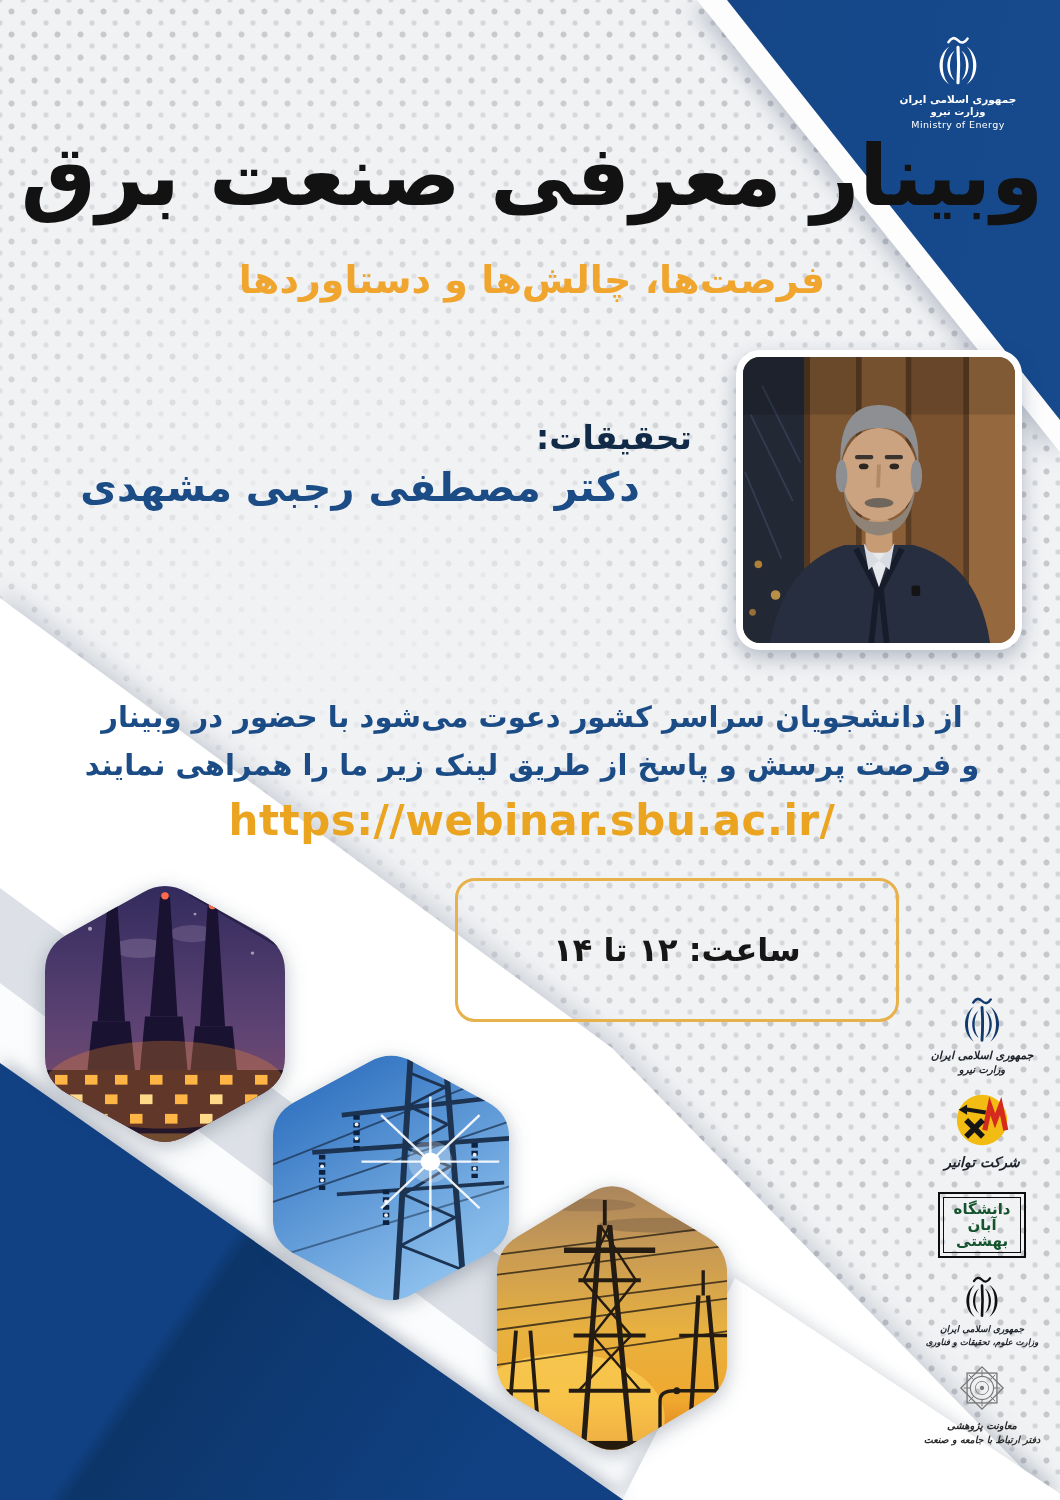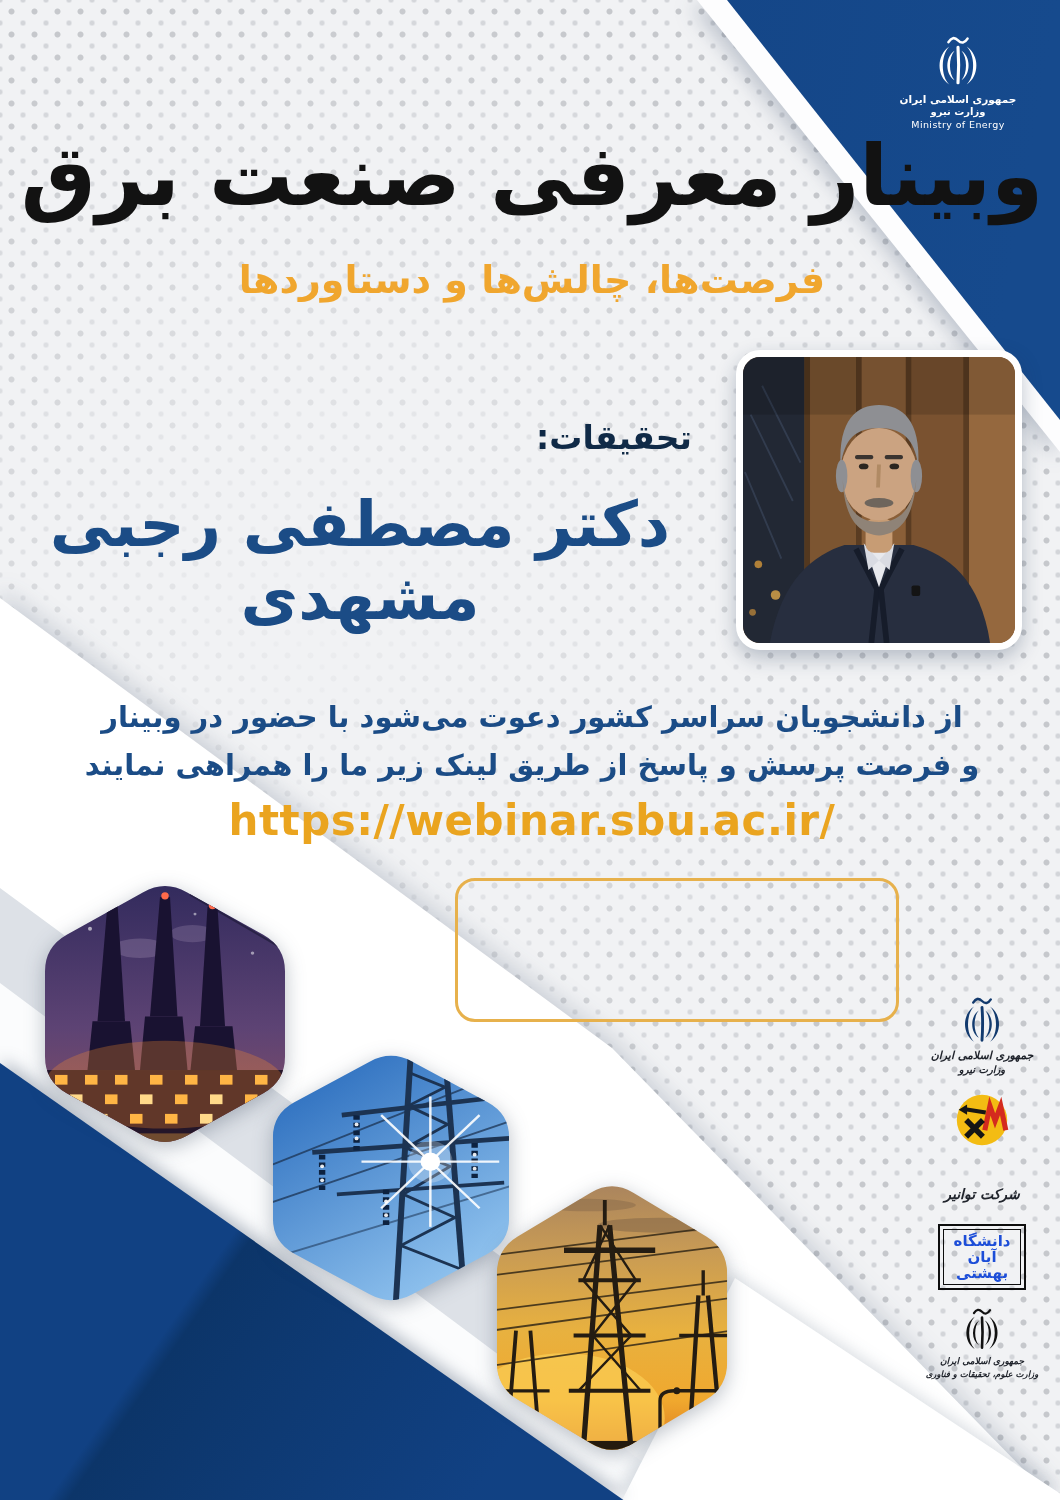--- a/index.html
+++ b/index.html
@@ -48,22 +48,22 @@
   .moe-badge .l2{font-size:10px;font-weight:bold;margin-top:1px;}
   .moe-badge .l3{font-size:9.5px;margin-top:2px;letter-spacing:.4px;}
 
   
   .title{position:absolute;top:128px;left:0;width:1064px;text-align:center;z-index:10;
     font-size:84px;font-weight:bold;color:var(--title-black,#121212);direction:rtl;line-height:1.15;}
   .subtitle{position:absolute;top:258px;left:0;width:1064px;text-align:center;z-index:10;
     font-size:38px;font-weight:bold;color:var(--accent-gold,#f0a62e);direction:rtl;}
 
   .speaker-label{position:absolute;top:418px;right:368px;z-index:10;font-size:33px;font-weight:bold;color:#102a47;direction:rtl;}
-  .speaker-name{position:absolute;top:488px;left:40px;width:640px;text-align:center;z-index:10;
-    font-size:63px;font-weight:bold;color:var(--text-navy,#1b4c86);direction:rtl;}
+  .speaker-name{position:absolute;top:464px;left:40px;width:640px;text-align:center;z-index:10;
+    font-size:40px;font-weight:bold;color:var(--text-navy,#1b4c86);direction:rtl;}
   .speaker-role{position:absolute;top:548px;left:40px;width:640px;text-align:center;z-index:10;
     font-size:31px;font-weight:bold;color:var(--text-navy,#1b4c86);direction:rtl;}
 
   .speaker-photo{position:absolute;left:736px;top:350px;width:286px;height:300px;z-index:11;
     background:#fff;border-radius:24px;padding:7px;box-shadow:0 8px 20px rgba(30,50,80,.28);}
   .speaker-photo svg{width:100%;height:100%;border-radius:17px;display:block;}
 
   .invite{position:absolute;left:0;width:1064px;text-align:center;z-index:10;
     font-size:29px;font-weight:bold;color:var(--text-navy,#1b4c86);direction:rtl;}
   .invite.l1{top:700px;}
@@ -83,27 +83,27 @@
   .hex2{left:268px;top:1050px;}
   .hex3{left:492px;top:1180px;}
 
   
   .logos{position:absolute;left:918px;top:995px;width:128px;z-index:10;display:flex;flex-direction:column;align-items:center;text-align:center;direction:rtl;}
   .logos .cap{color:#20242c;line-height:1.25;}
   .logo-block{display:flex;flex-direction:column;align-items:center;}
   .moe2 .emblem{width:48px;height:52px;color:#123a6e;}
   .moe2 .cap1{font-size:11px;font-weight:bold;font-style:italic;margin-top:2px;}
   .moe2 .cap2{font-size:10px;font-weight:bold;font-style:italic;margin-top:1px;}
-  .tavanir{margin-top:16px;gap:32px;}
+  .tavanir{margin-top:16px;}
   .tavanir svg{width:56px;height:56px;}
   .tavanir .cap1{font-size:14px;font-weight:bold;font-style:italic;margin-top:6px;}
   .sbu{margin-top:20px;}
   .sbu-box{border:2px solid #0d0d0d;padding:3px;background:transparent;}
   .sbu-inner{border:1px solid #0d0d0d;padding:3px 10px;}
-  .sbu-inner div{font-size:15px;font-weight:bold;color:#1d4ed8;line-height:1.08;}
+  .sbu-inner div{font-size:15px;font-weight:bold;color:#14532d;line-height:1.08;}
   .mos{margin-top:16px;}
   .mos .emblem{width:44px;height:48px;color:#111;}
   .mos .cap1{font-size:9px;font-weight:bold;font-style:italic;margin-top:2px;}
   .mos .cap2{font-size:8.5px;font-weight:bold;font-style:italic;margin-top:1px;}
   .research{margin-top:12px;color:#6f6f6f;}
   .research svg{width:58px;height:58px;color:#787878;}
   .research .cap1{font-size:10px;font-weight:bold;font-style:italic;margin-top:3px;color:#2a2a2a;}
   .research .cap2{font-size:9.5px;font-weight:bold;font-style:italic;margin-top:1px;color:#2a2a2a;}
 </style>
 </head>
@@ -209,20 +209,21 @@
       <path d="M142 112 L141 136" stroke="#b08a64" stroke-width="4" fill="none"></path>
       <rect x="176" y="238" width="9" height="11" rx="2" fill="#141414"></rect>
     </svg>
   </figure>
 
   <p class="invite l1">از دانشجویان سراسر کشور دعوت می‌شود با حضور در وبینار</p>
   <p class="invite l2">و فرصت پرسش و پاسخ از طریق لینک زیر ما را همراهی نمایند</p>
   <div class="url">https://webinar.sbu.ac.ir/</div>
 
   <div class="schedule-box">
+    <div class="line">ساعت: ۱۲ تا ۱۴</div>
   </div>
 
   <div class="hex hex1">
     <svg width="250" height="268" viewBox="0 0 100 110" preserveAspectRatio="none">
       <defs>
         <clipPath id="hexClipA">
             <path d="M41.3 5 Q50 0 58.7 5 L89.3 22.5 Q98 27.5 98 37.5 L98 72.5 Q98 82.5 89.3 87.5 L58.7 105 Q50 110 41.3 105 L10.7 87.5 Q2 82.5 2 72.5 L2 37.5 Q2 27.5 10.7 22.5 Z"></path>
           </clipPath>
         <linearGradient id="skyN" x1="0" y1="0" x2="0" y2="1">
           <stop offset="0" stop-color="#312a5c"></stop>
@@ -404,15 +405,22 @@
     </div>
 
     <div class="logo-block mos">
       <svg class="emblem" viewBox="0 0 60 64">
           <use href="#iran-emblem"></use>
         </svg>
       <div class="cap cap1">جمهوری اسلامی ایران</div>
       <div class="cap cap2">وزارت علوم، تحقیقات و فناوری</div>
     </div>
 
+    <div class="logo-block research">
+      <svg viewBox="0 0 70 70">
+          <use href="#star-emblem"></use>
+        </svg>
+      <div class="cap cap1">معاونت پژوهشی</div>
+      <div class="cap cap2">دفتر ارتباط با جامعه و صنعت</div>
+    </div>
   </aside>
 
 </div>
 
 </body></html>

